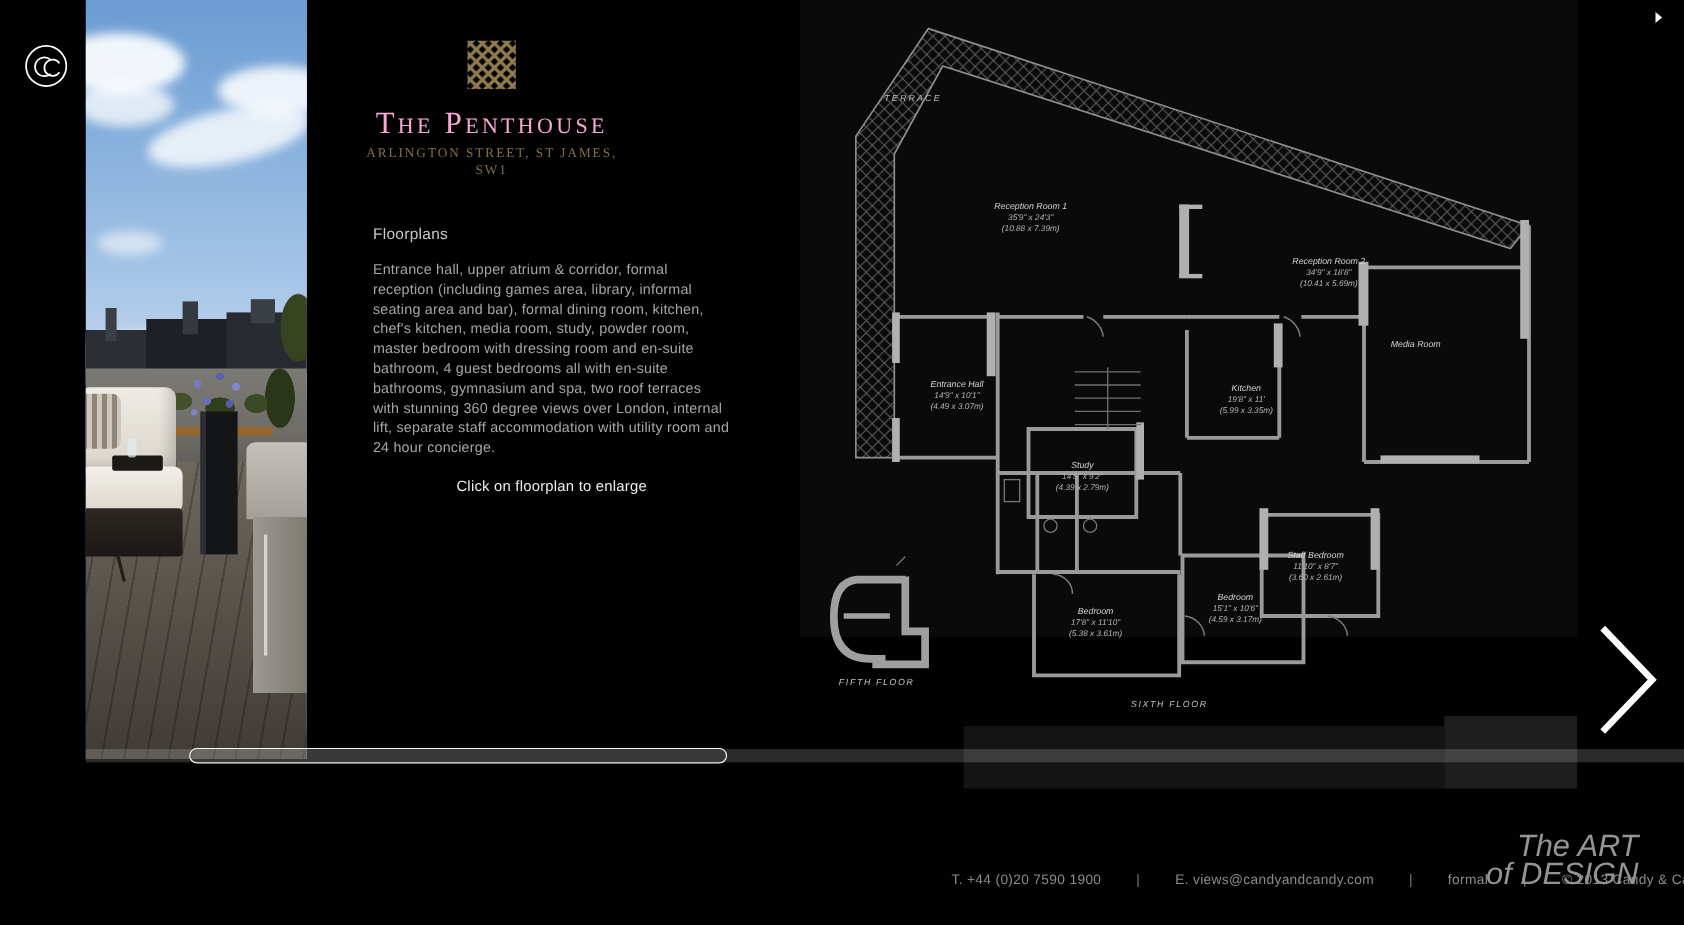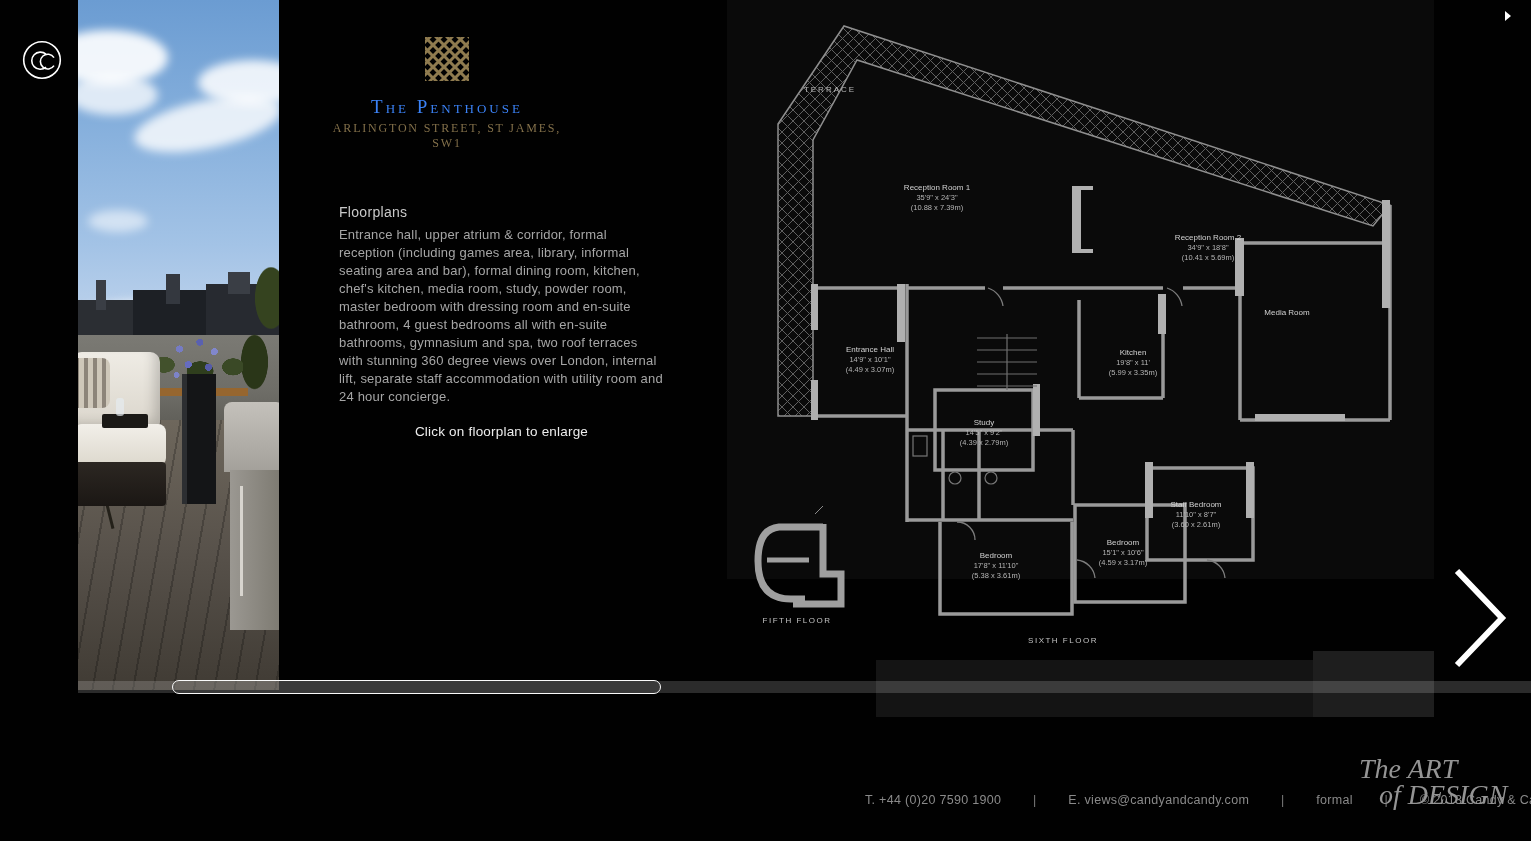--- a/index.html
+++ b/index.html
@@ -57,55 +57,55 @@
   .plant-right{left:160px;top:250px;width:55px;height:160px;background:
      radial-gradient(26px 50px at 60% 30%,#35431f 60%,transparent 63%),
      radial-gradient(22px 44px at 30% 70%,#2a3618 60%,transparent 63%);}
   .grill-top{left:146px;top:402px;width:60px;height:70px;background:linear-gradient(180deg,#c4c1bb,#a3a09a);border-radius:8px 8px 0 0;}
   .grill-body{left:152px;top:470px;width:54px;height:160px;background:linear-gradient(90deg,#9b9892,#7b786f);}
   .grill-handle{left:162px;top:486px;width:3px;height:110px;background:#d8d5cf;}
 
   
   .brand{position:absolute;left:332px;top:34px;width:230px;text-align:center;}
   .brand .lattice{display:inline-block;}
-  .brand-title{margin-top:8px;font-family:"Liberation Serif",serif;font-variant:small-caps;font-size:19px;letter-spacing:3px;color:#3b82f6;}
+  .brand-title{margin-top:8px;font-family:"Liberation Serif",serif;font-variant:small-caps;font-size:28px;letter-spacing:3px;color:#f9a8d4;}
   .brand-sub{margin-top:3px;font-family:"Liberation Serif",serif;font-size:12px;letter-spacing:1.8px;color:#83704a;}
 
   
   .text-block{position:absolute;left:339px;top:204px;width:325px;}
   .tb-heading{font-size:14px;color:#c9c9c9;letter-spacing:.3px;}
-  .tb-desc{margin-top:6px;font-size:13px;line-height:18px;color:#a6a6a6;letter-spacing:.2px;}
+  .tb-desc{margin-top:16px;font-size:13px;line-height:18px;color:#a6a6a6;letter-spacing:.2px;}
   .tb-hint{margin-top:18px;font-size:13.5px;color:#ededed;letter-spacing:.2px;text-align:center;}
 
   
   .prop-details{position:absolute;left:1326px;top:6px;font-size:13.5px;color:#f2f2f2;letter-spacing:.3px;cursor:pointer;}
   .pd-arrow{position:absolute;left:1505px;top:11px;width:0;height:0;border-left:6px solid #fff;border-top:5px solid transparent;border-bottom:5px solid transparent;}
 
   
-  .plan{position:absolute;left:727px;top:0;width:707px;height:579px;background:#0a0a0a;cursor:pointer;}
+  .plan{position:absolute;left:727px;top:0;width:707px;height:579px;background:#0a0a0a;cursor:pointer;font-style:italic;}
   .plan text{font-family:"Liberation Sans",sans-serif;}
   .room-name{font-size:8px;fill:#d2d2d2;}
   .room-dim{font-size:7.5px;fill:#b5b5b5;}
   .zone-label{font-size:8px;fill:#b9b9b9;letter-spacing:2px;}
   .floor-label{font-size:8px;fill:#c3c3c3;letter-spacing:1.5px;}
 
   
   .next-btn{position:absolute;left:1452px;top:568px;width:56px;height:100px;cursor:pointer;}
 
   
   .scroll-track{position:absolute;left:78px;top:681px;width:1453px;height:12px;background:rgba(255,255,255,.17);}
   .scroll-thumb{position:absolute;left:172px;top:680px;width:487px;height:12px;border:1px solid #fafafa;border-radius:8px;background:rgba(255,255,255,.07);}
 
   
   .footer-line{position:absolute;left:845px;top:793px;font-size:12.5px;color:#8a8a8a;letter-spacing:.3px;white-space:nowrap;}
   .footer-line span{margin:0 20px;}
   .footer-line .sep{margin:0 8px;color:#7a7a7a;}
   .credits-link{cursor:pointer;}
   .email-link{cursor:pointer;}
-  .art-logo{position:absolute;left:1359px;top:756px;color:#949494;font-family:Liberation Serif, serif;font-style:italic;font-size:28px;line-height:26px;}
+  .art-logo{position:absolute;left:1331px;top:756px;color:#949494;font-family:Liberation Sans, sans-serif;font-style:italic;font-size:28px;line-height:26px;text-align:right;}
   .art-logo .l2{margin-left:20px;}
 </style>
 </head>
 <body>
 
 <div class="stage">
 
   <div class="cc-logo">
     <svg width="40" height="40" viewBox="0 0 40 40">
       <circle cx="20" cy="20" r="18.3" fill="none" stroke="#ffffff" stroke-width="1.6"></circle>

